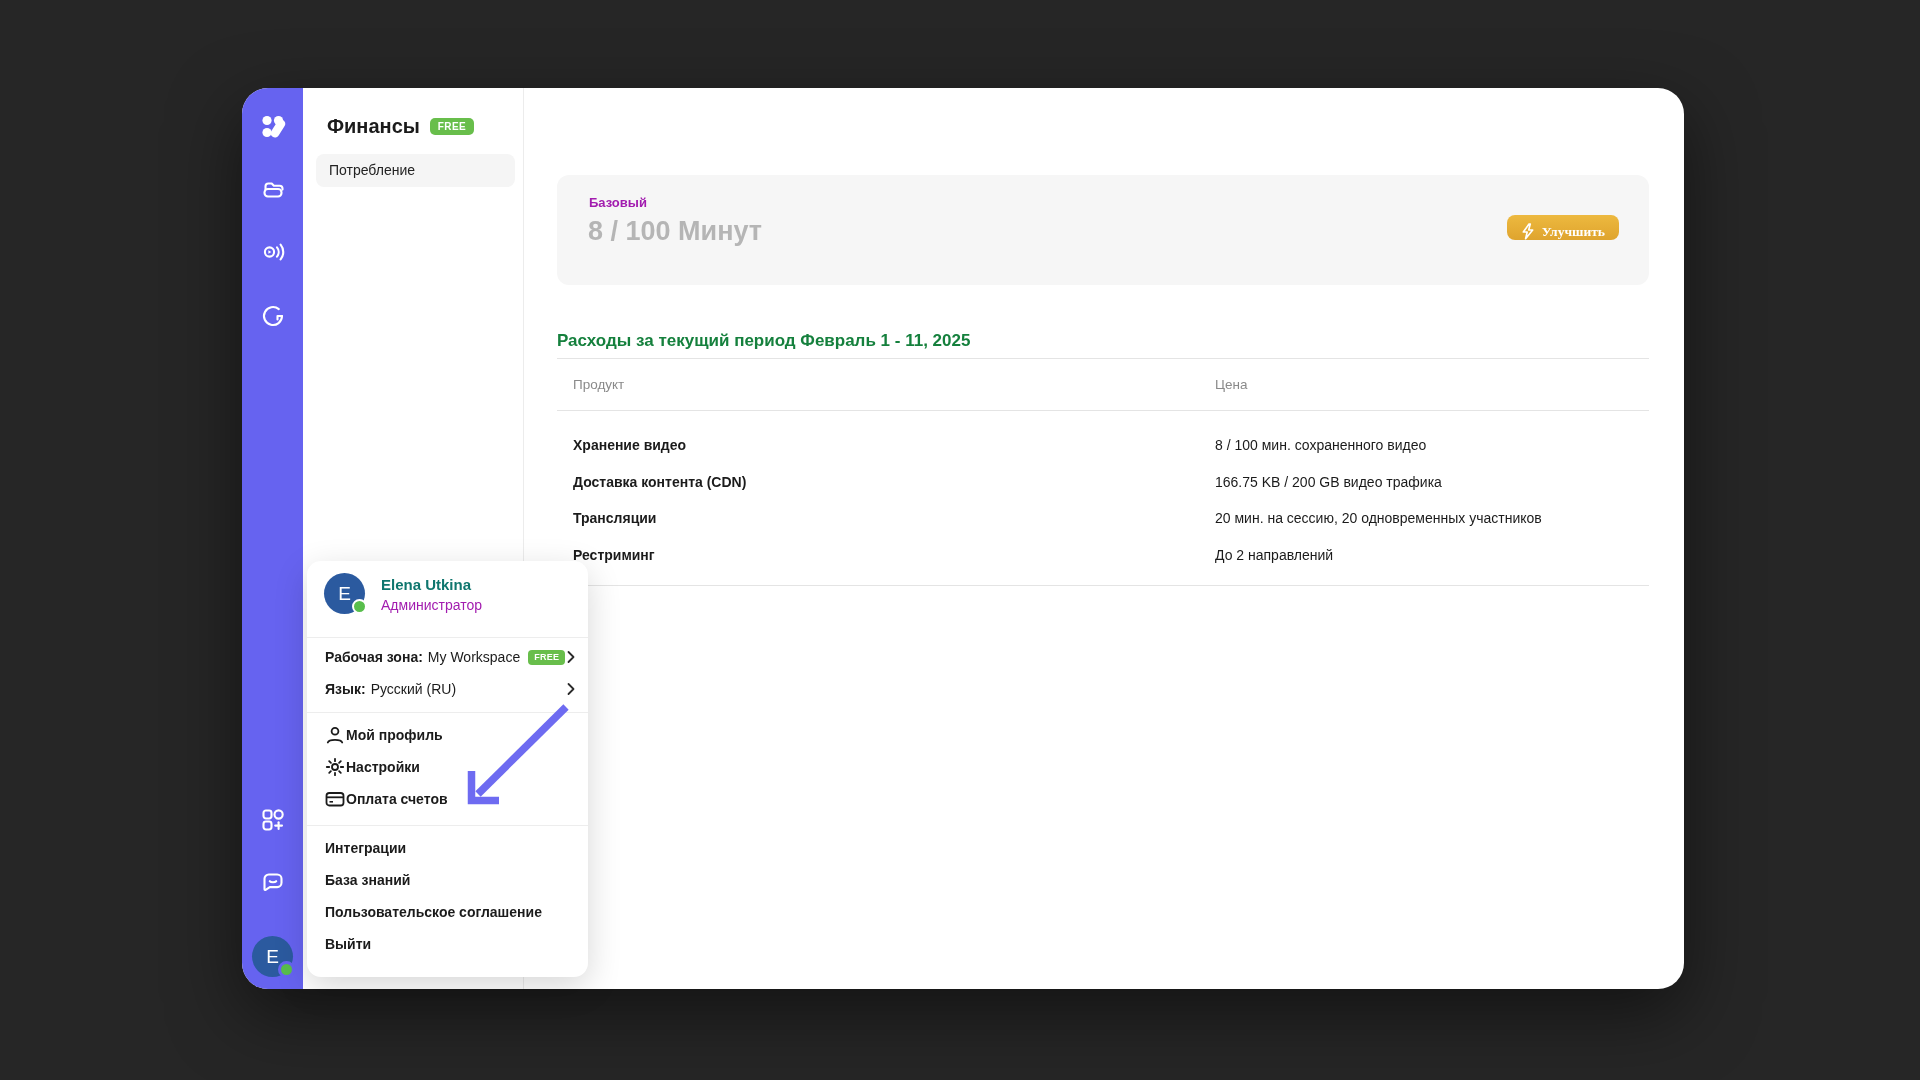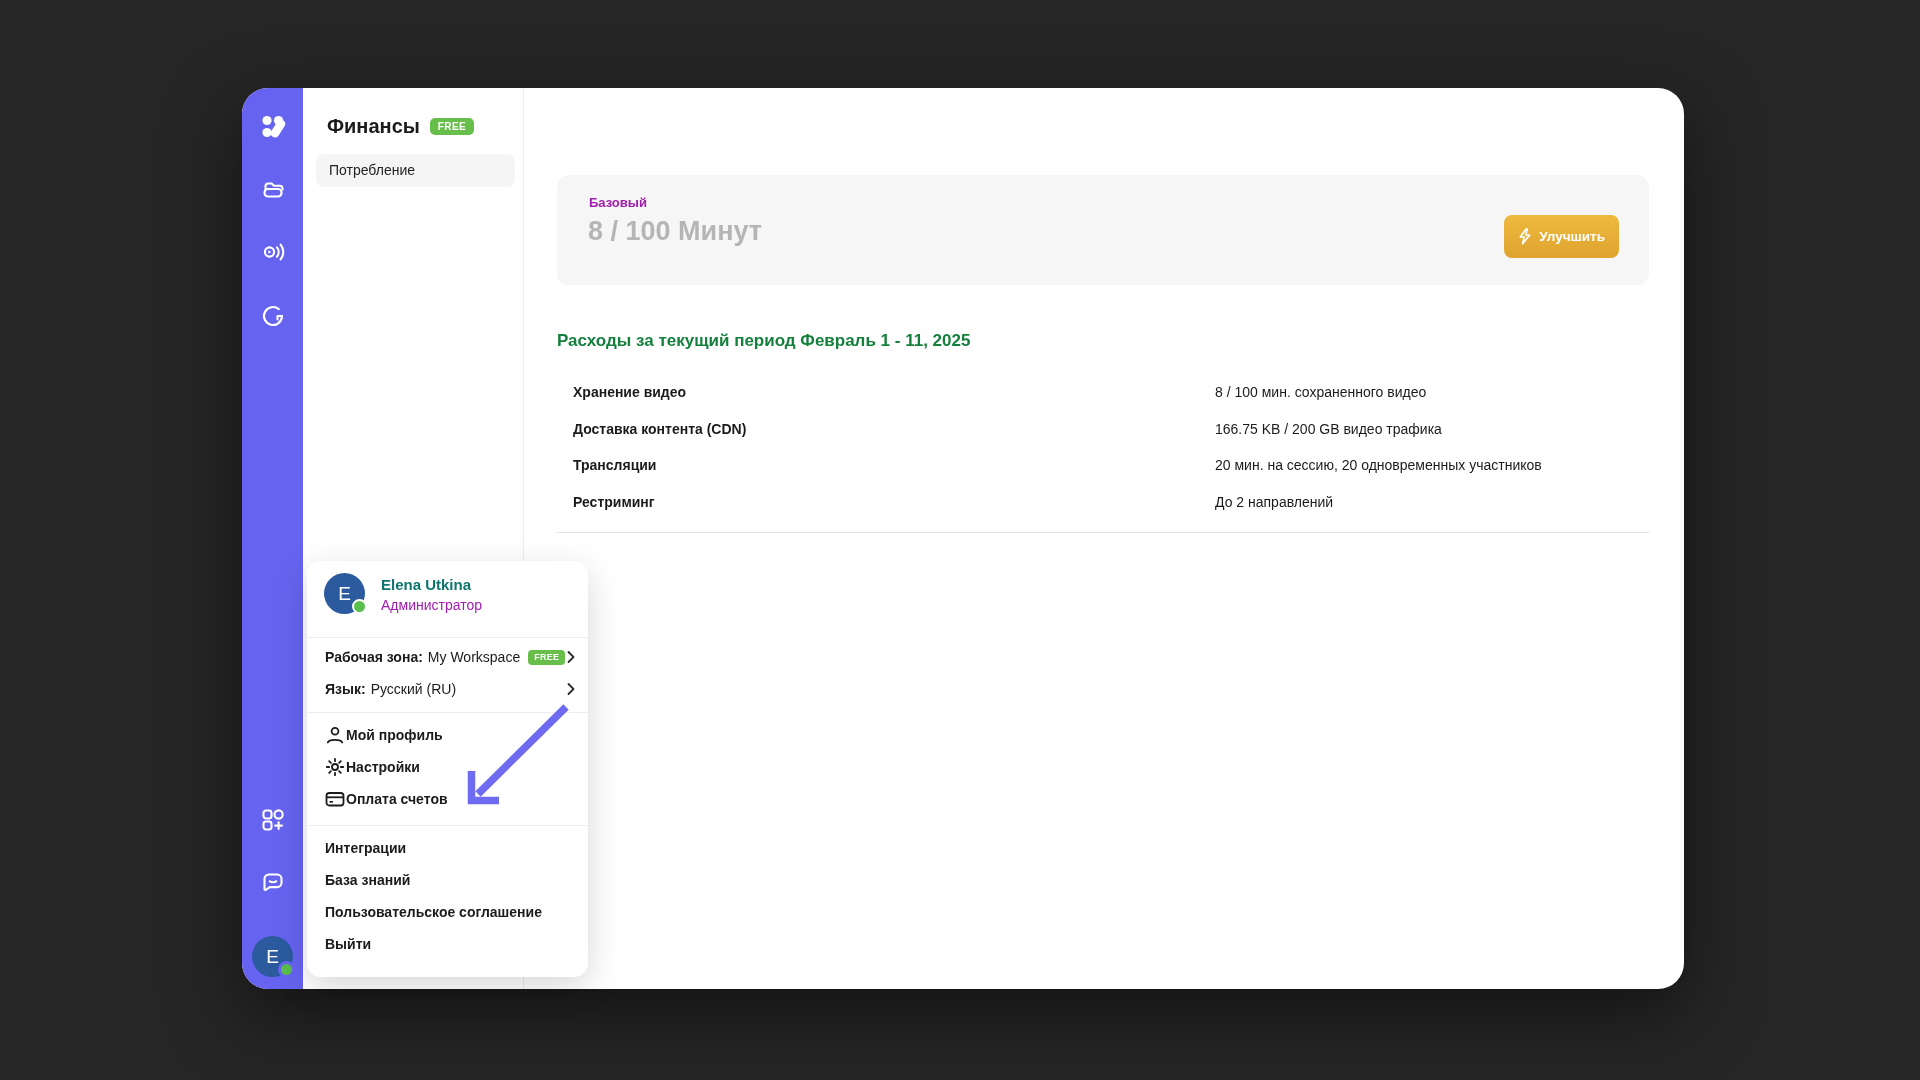--- a/index.html
+++ b/index.html
@@ -33,23 +33,23 @@
   .pg-icon{position:absolute;left:318px;top:118px;cursor:pointer;}
   .pg-title{position:absolute;left:352px;top:117px;font-size:20px;font-weight:700;color:#1B1B1B;white-space:nowrap;}
   .pg-title .ws{color:#9A9A9A;font-weight:400;}
   .plans-link{position:absolute;right:35px;top:120px;display:flex;align-items:center;gap:7px;
         color:#5B5AD6;font-size:13.5px;cursor:pointer;white-space:nowrap;}
 
   
   .plan-card{position:absolute;left:315px;top:87px;width:1092px;height:110px;background:#F6F6F6;border-radius:12px;}
   .plan-name{position:absolute;left:32px;top:20px;font-size:13px;font-weight:700;color:#a21caf;}
   .plan-usage{position:absolute;left:31px;top:41px;font-size:27px;font-weight:700;color:#B5B5B5;}
-  .upgrade-btn{position:absolute;right:30px;top:40px;height:43px;padding:0 14px;border:none;border-radius:8px;
+  .upgrade-btn{position:absolute;right:30px;top:40px;height:25px;padding:0 14px;border:none;border-radius:8px;
         background:linear-gradient(180deg,#EDB93F,#DFA42E);color:#fff;font-size:13.5px;font-weight:700;
-        display:flex;align-items:center;gap:7px;cursor:pointer;font-family:Liberation Sans, sans-serif;}
+        display:flex;align-items:flex-end;gap:7px;cursor:pointer;font-family:Liberation Serif, serif;}
 
   
   .section-title{position:absolute;left:315px;top:229px;font-size:17px;font-weight:700;color:#15803d;}
   .table{position:absolute;left:315px;top:270px;width:1092px;}
   .t-head{height:53px;border-top:1px solid #E4E4E4;border-bottom:1px solid #E4E4E4;position:relative;
         display:flex;align-items:center;color:#8A8A8A;font-size:13.5px;padding-left:16px;box-sizing:border-box;}
   .t-body{padding:16px 0 12px;border-bottom:1px solid #E4E4E4;}
   .t-row{height:36.5px;position:relative;display:flex;align-items:center;padding-left:16px;font-size:14px;color:#1B1B1B;}
   .t-row .prod{font-weight:700;}
   .col-price{position:absolute;left:658px;}
@@ -162,20 +162,24 @@
       <button class="upgrade-btn">
         <svg width="14" height="17" viewBox="0 0 14 17">
           <path d="M8 1 2.3 9h3.9L4.6 15.8 11.7 7h-4L9.3 1z" fill="none" stroke="#fff" stroke-width="1.6" stroke-linejoin="round"></path>
         </svg>
         <span>Улучшить</span>
       </button>
     </div>
 
     <h2 class="section-title">Расходы за текущий период Февраль 1 - 11, 2025</h2>
     <div class="table">
+      <div class="t-head">
+        <span>Продукт</span>
+        <span class="col-price">Цена</span>
+      </div>
       <div class="t-body">
         <div class="t-row">
           <span class="prod">Хранение видео</span>
           <span class="col-price">8 / 100 мин. сохраненного видео</span>
         </div>
         <div class="t-row">
           <span class="prod">Доставка контента (CDN)</span>
           <span class="col-price">166.75 KB / 200 GB видео трафика</span>
         </div>
         <div class="t-row">

